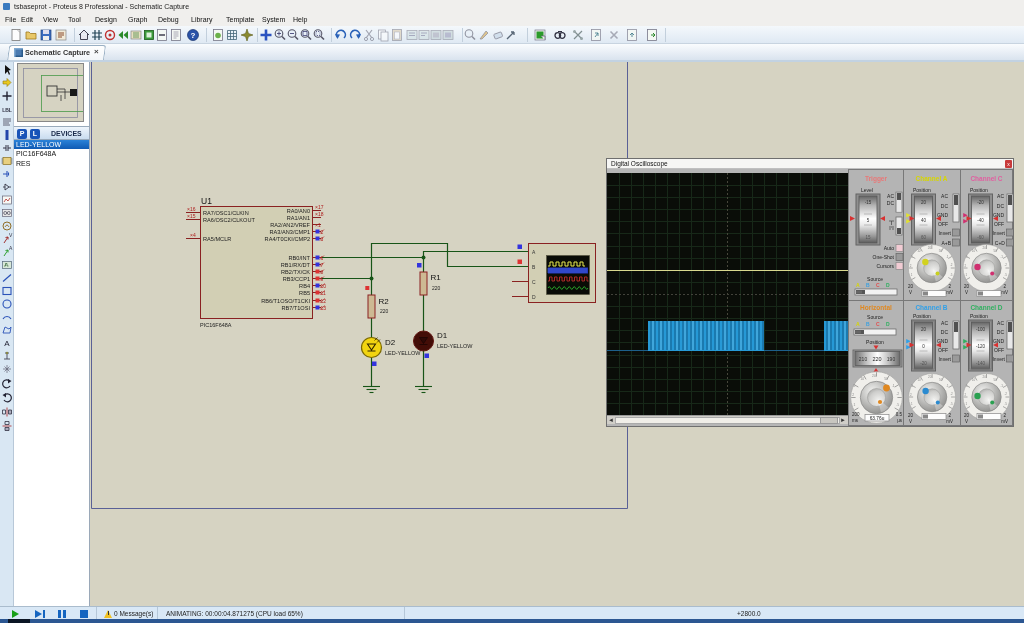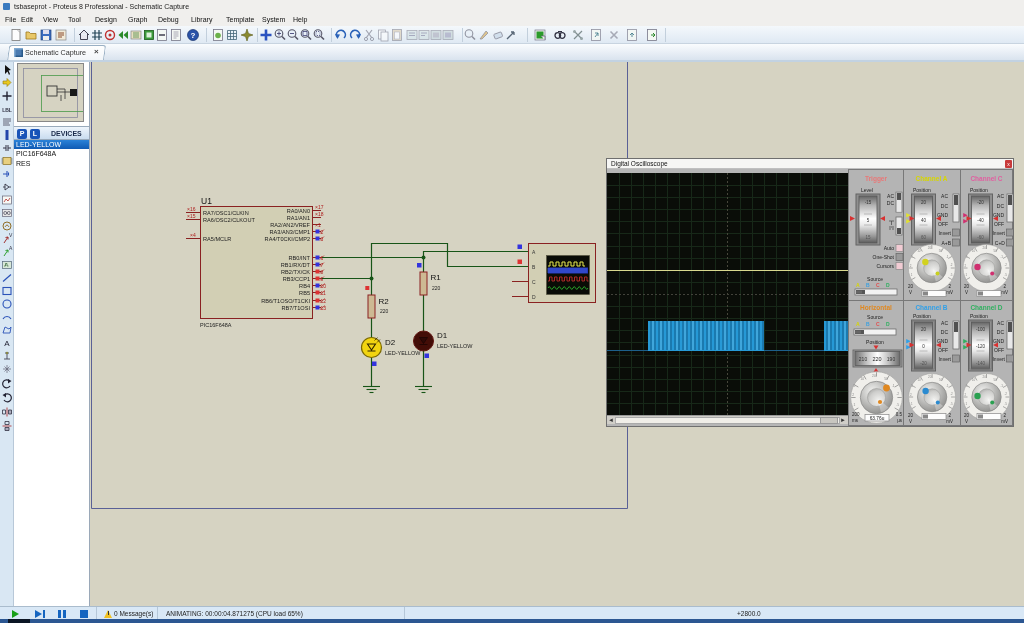--- a/index.html
+++ b/index.html
@@ -6,21 +6,21 @@
 html,body { width:1024px; height:623px; overflow:hidden; font-family:"Liberation Sans", sans-serif; }
 #root { position:relative; width:1024px; height:623px; background:#d6d3c2; }
 .abs { position:absolute; }
 
 #titlebar { left:0; top:0; width:1024px; height:13px; background:#f0efed; font-size:7px; color:#222; }
 #menubar { left:0; top:13px; width:1024px; height:13px; background:#f0efed; font-size:7px; color:#111; }
 .mitem { position:absolute; top:3px; }
 #toolbar { left:0; top:26px; width:1024px; height:18px; background:linear-gradient(#f4f8fc,#dfe9f3); border-bottom:1px solid #c8d4e0; }
 #tabbar { left:0; top:44px; width:1024px; height:18px; background:linear-gradient(#fafcfe,#d5e0ec); }
 #tab { position:absolute; left:8px; top:1px; width:97px; height:17px; background:linear-gradient(#ffffff,#f0f4f8); border:1px solid #9ab0c4; border-bottom:none; border-radius:3px 3px 0 0; transform:skewX(-8deg); }
-#tabinner { position:absolute; top:4px; font-size:7.2px; font-weight:normal; color:#333; }
+#tabinner { position:absolute; top:4px; font-size:7.2px; font-weight:bold; color:#333; }
 
 #lefttools { left:0; top:62px; width:14px; height:544px; background:#d9e7f3; border-right:1px solid #b8c8d8; }
 
 #sidepanel { left:14px; top:62px; width:76px; height:544px; background:#ffffff; border-right:1px solid #9aa8b8; }
 #minimap { position:absolute; left:3px; top:1px; width:67px; height:59px; background:#d6d3c2; border:1px solid #888; }
 #devhdr { position:absolute; left:0px; top:64px; width:75px; height:14px; background:linear-gradient(#eef5fc,#c9dcef); border-top:1px solid #9ab; border-bottom:1px solid #9ab; }
 .plbtn { position:absolute; top:2px; width:10px; height:10px; background:#1853b8; border-radius:2px; color:#fff; font-size:7px; font-weight:bold; text-align:center; line-height:10px; }
 #devlist { position:absolute; left:0px; top:77.5px; width:75px; font-size:7px; color:#111; }
 .drow { height:9.5px; line-height:9.5px; padding-left:2px; white-space:nowrap; }
 

